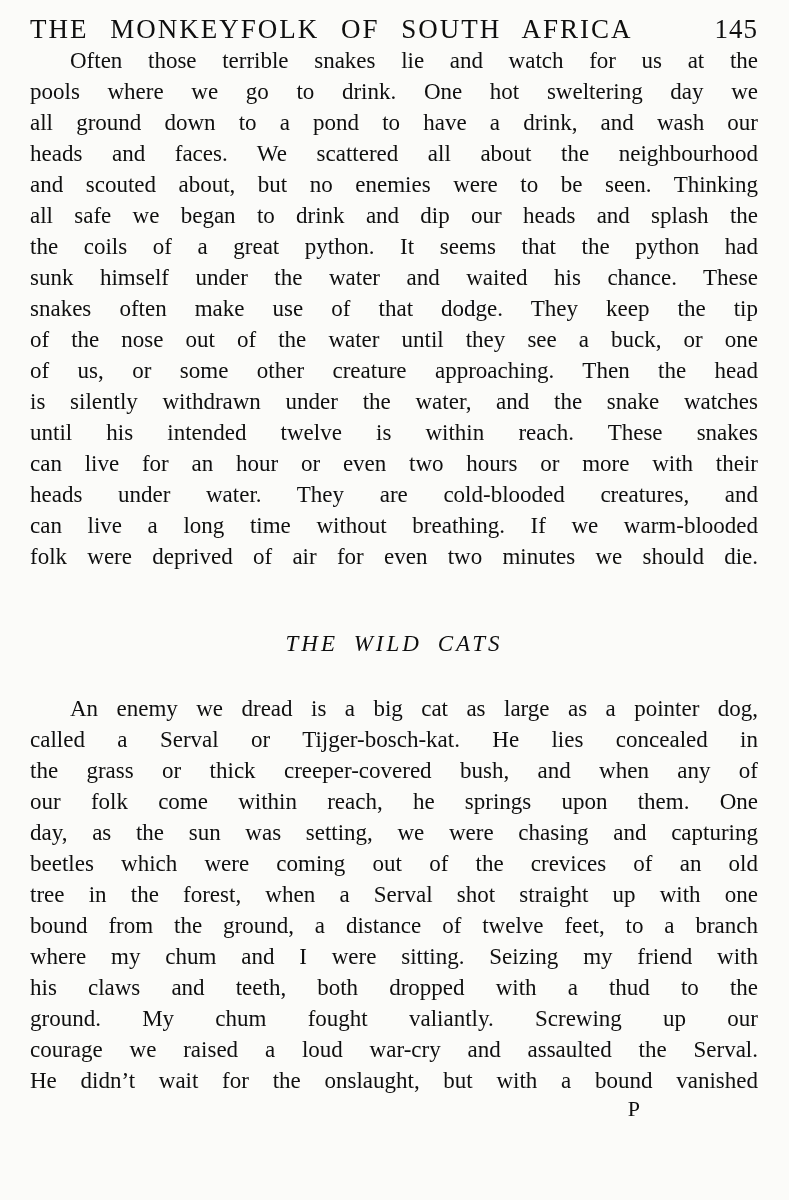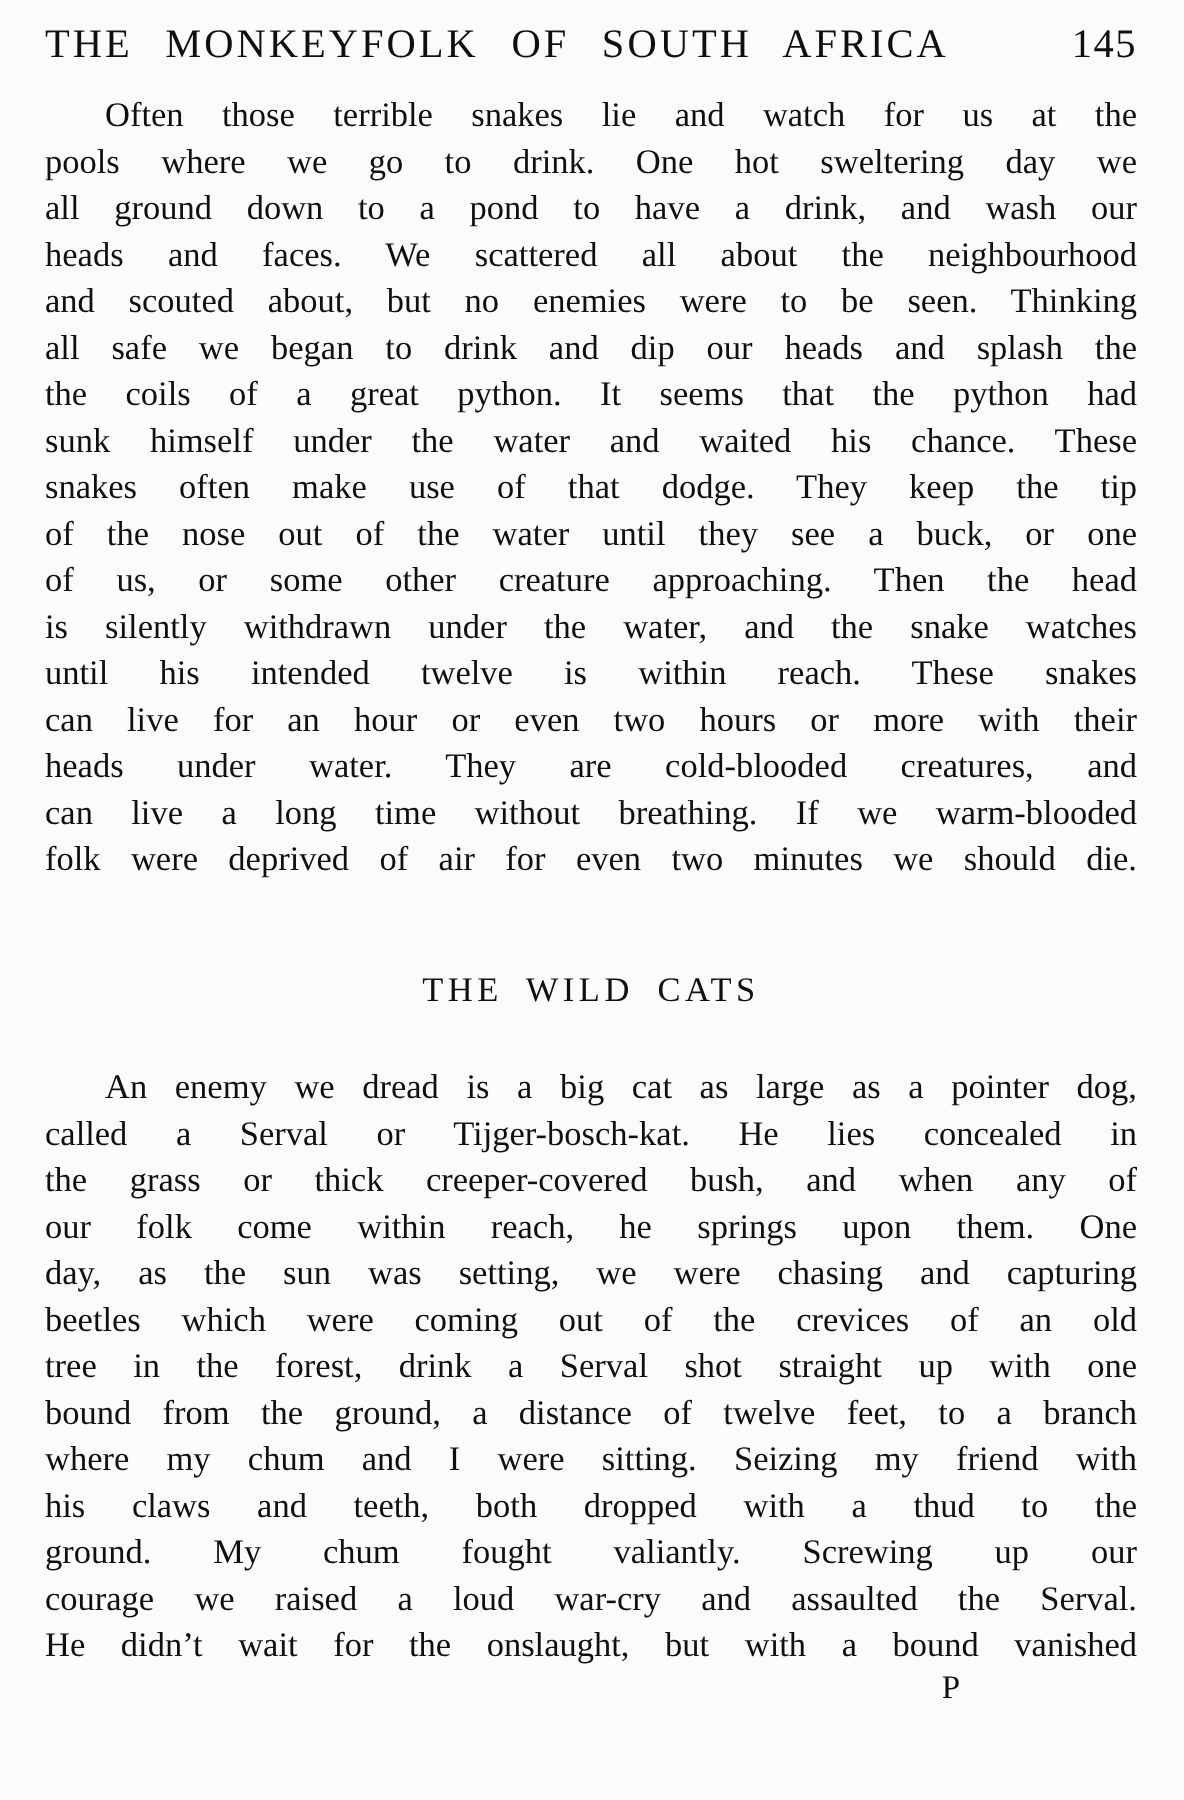--- a/index.html
+++ b/index.html
@@ -20,21 +20,20 @@
     height: 1200px;
     padding: 14px 31px 0 30px;
   }
   .running-header {
     display: flex;
     justify-content: space-between;
     align-items: flex-end;
     font-size: 27px;
     line-height: 31px;
     letter-spacing: 2px;
-    margin-bottom: 16px;
     white-space: nowrap;
   }
   .running-title {
     word-spacing: 13px;
   }
   .page-number {
     font-size: 27px;
     letter-spacing: 1px;
   }
   .para {
@@ -52,20 +51,21 @@
     font-family: Liberation Serif, serif;
   }
   .section-heading {
     margin: 58px 0 36px 0;
     font-size: 23px;
     line-height: 27px;
     font-weight: normal;
     text-align: center;
     letter-spacing: 3px;
     word-spacing: 7px;
+    font-style: italic;
   }
   .signature-line {
     font-size: 22px;
     line-height: 26px;
     text-align: right;
     padding-right: 118px;
   }
 </style>
 </head>
 <body>
@@ -99,21 +99,21 @@
 
   <h2 class="section-heading">THE WILD CATS</h2>
 
   <div class="para">
       <div class="line">An enemy we dread is a big cat as large as a pointer dog,</div>
       <div class="line">called a Serval or Tijger-bosch-kat. He lies concealed in</div>
       <div class="line">the grass or thick creeper-covered bush, and when any of</div>
       <div class="line">our folk come within reach, he springs upon them. One</div>
       <div class="line">day, as the sun was setting, we were chasing and capturing</div>
       <div class="line">beetles which were coming out of the crevices of an old</div>
-      <div class="line">tree in the forest, drink a Serval shot straight up with one</div>
+      <div class="line">tree in the forest, when a Serval shot straight up with one</div>
       <div class="line">bound from the ground, a distance of twelve feet, to a branch</div>
       <div class="line">where my chum and I were sitting. Seizing my friend with</div>
       <div class="line">his claws and teeth, both dropped with a thud to the</div>
       <div class="line">ground. My chum fought valiantly. Screwing up our</div>
       <div class="line">courage we raised a loud war-cry and assaulted the Serval.</div>
       <div class="line">He didn’t wait for the onslaught, but with a bound vanished</div>
     </div>
 
   <div class="signature-line">P</div>
 

